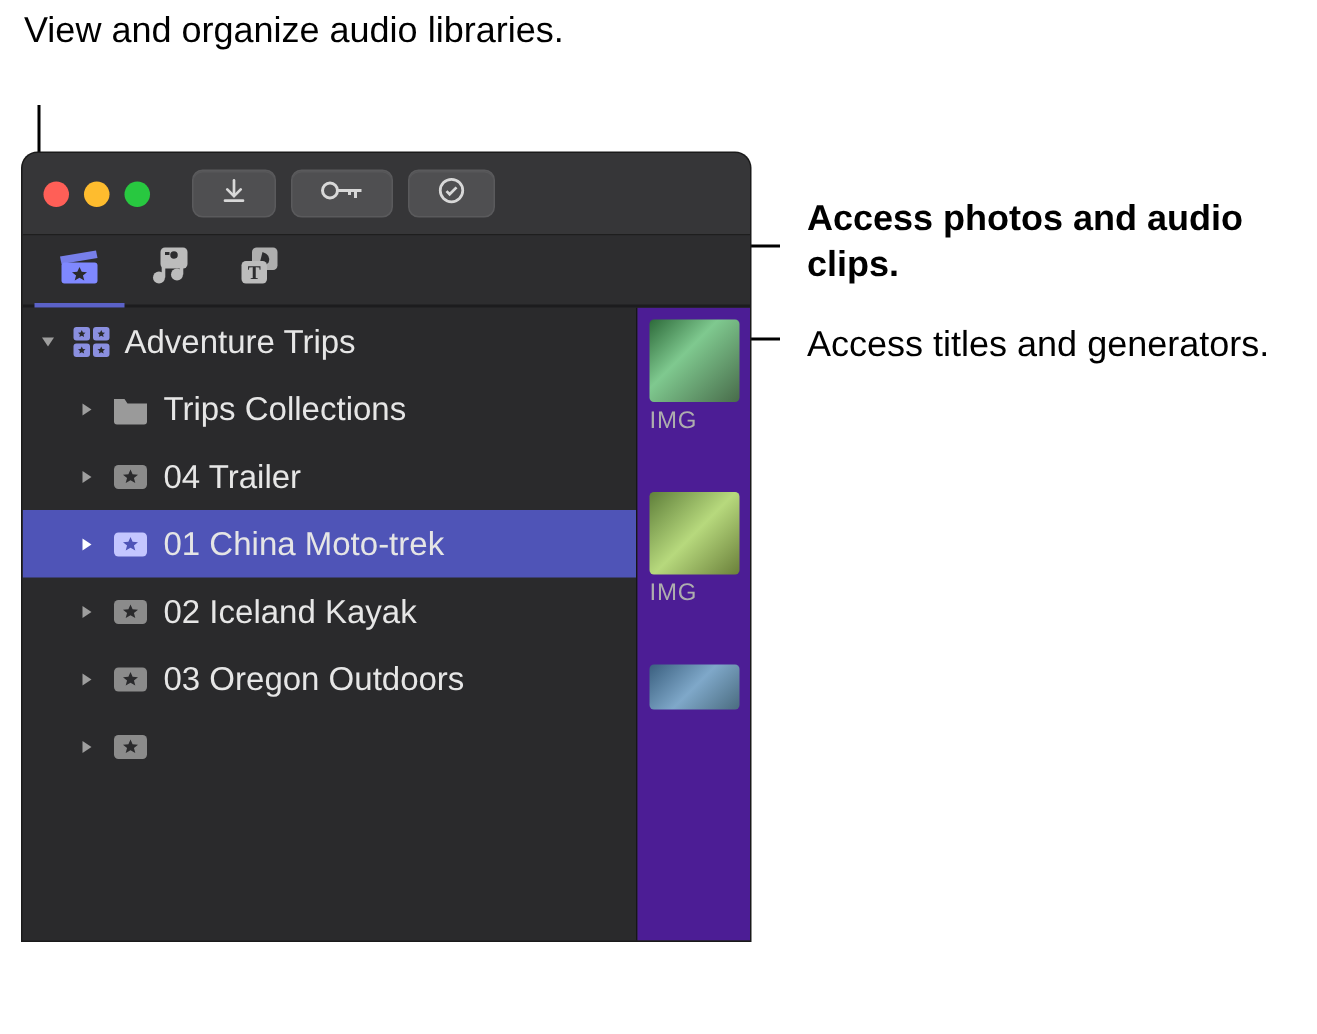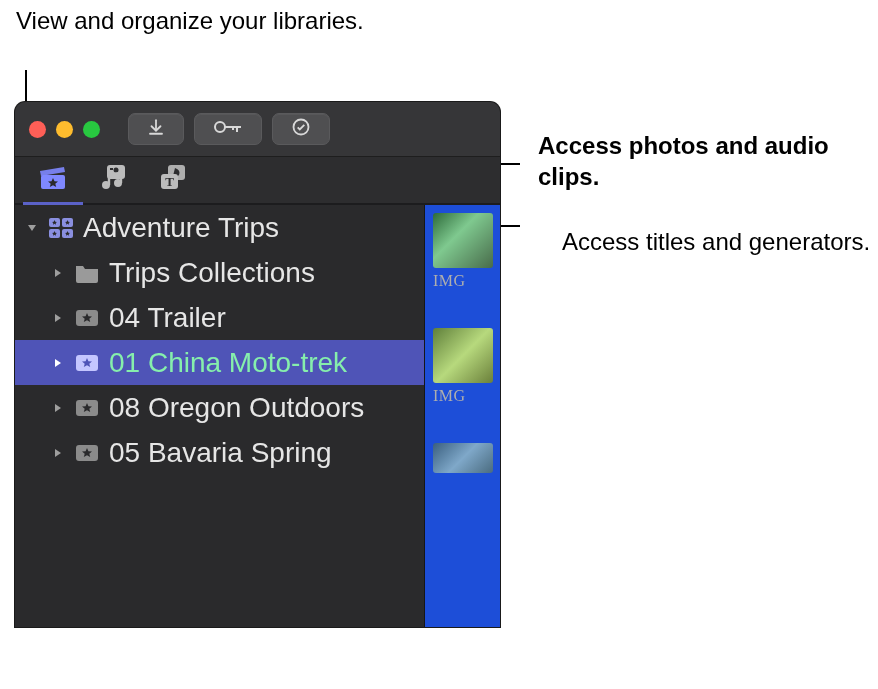--- a/index.html
+++ b/index.html
@@ -103,51 +103,50 @@
       background: #2a2a2c;
       overflow: hidden;
       border-right: 1px solid #161618;
     }
     .tree-row {
       display: flex;
       align-items: center;
       height: 45px;
       padding-left: 10px;
       color: #e6e6e6;
-      font-size: 28px;
+      font-size: 22px;
       gap: 8px;
     }
     .tree-row.level-1 { padding-left: 36px; }
     .tree-row.selected {
       background: #4f54b7;
-      color: #86efac;
+      color: #e5e5e5;
       text-align: center;
     }
     .disclosure {
       width: 14px;
       display: flex;
       align-items: center;
       justify-content: center;
       color: #9e9e9e;
     }
     .tree-row.selected .disclosure { color: #fff; }
     .row-icon {
       width: 28px;
       height: 26px;
       display: flex;
       align-items: center;
       justify-content: center;
       flex-shrink: 0;
     }
     .thumbs {
       flex: 1;
-      background: #1d4ed8;
+      background: #4c1d95;
       padding: 8px 0 0 8px;
       overflow: hidden;
-      font-family: Liberation Serif, serif;
     }
     .thumb {
       width: 60px;
       height: 75px;
       margin-bottom: 8px;
     }
     .thumb-img {
       width: 100%;
       height: 55px;
       border-radius: 3px;
@@ -160,28 +159,28 @@
       white-space: nowrap;
       overflow: hidden;
     }
     .grad-green { background: linear-gradient(135deg,#2d6a3a,#7fc98f 40%,#486b4a); }
     .grad-green2 { background: linear-gradient(135deg,#5f7f3a,#b7d97d 50%,#6a7f3a); }
     .grad-blue { background: linear-gradient(135deg,#3a5f7f,#7fa8c9 50%,#4a6b7f); }
   </style>
 </head>
 <body>
 
-<div class="callout" style="left:16px; top:5px;">View and organize your libraries.</div>
+<div class="callout" style="left:16px; top:5px;">View and organize audio libraries.</div>
 <div class="callout-line" style="left:25px; top:70px; width:2px; height:138px;"></div>
 
 <div class="callout" style="left:538px; top:130px;font-weight:bold;">Access photos and audio clips.</div>
 <div class="callout-line" style="left:165px; top:163px; width:355px; height:2px;"></div>
 <div class="callout-line" style="left:165px; top:163px; width:2px; height:45px;"></div>
 
-<div class="callout" style="left:538px; top:226px;margin-left:24px;">Access titles and generators.</div>
+<div class="callout" style="left:538px; top:214px;">Access titles and generators.</div>
 <div class="callout-line" style="left:240px; top:225px; width:280px; height:2px;"></div>
 <div class="callout-line" style="left:240px; top:205px; width:2px; height:22px;"></div>
 
 <div class="window">
 
   <div class="titlebar">
     <div class="traffic-lights">
       <div class="traffic-light tl-close"></div>
       <div class="traffic-light tl-min"></div>
       <div class="traffic-light tl-zoom"></div>
@@ -311,50 +310,63 @@
           </span>
         <span class="row-icon">
             <svg width="26" height="22" viewBox="0 0 26 22">
               <rect x="2" y="3" width="22" height="16" rx="3" fill="#c4c6ff"></rect>
               <polygon points="13,6 14.4,9.2 18,9.5 15.3,11.7 16.2,15 13,13.2 9.8,15 10.7,11.7 8,9.5 11.6,9.2" fill="#4f54b7"></polygon>
             </svg>
           </span>
         <span>01 China Moto-trek</span>
       </div>
 
-
       <div class="tree-row level-1">
         <span class="disclosure">
             <svg width="12" height="12" viewBox="0 0 12 12">
               <polygon points="3,2 9,6 3,10" fill="currentColor"></polygon>
             </svg>
           </span>
         <span class="row-icon">
             <svg width="26" height="22" viewBox="0 0 26 22">
               <rect x="2" y="3" width="22" height="16" rx="3" fill="#8b8b8b"></rect>
               <polygon points="13,6 14.4,9.2 18,9.5 15.3,11.7 16.2,15 13,13.2 9.8,15 10.7,11.7 8,9.5 11.6,9.2" fill="#2a2a2c"></polygon>
             </svg>
           </span>
-        <span>08 Oregon Outdoors</span>
-      </div>
-
+        <span>02 Iceland Kayak</span>
+      </div>
 
       <div class="tree-row level-1">
         <span class="disclosure">
             <svg width="12" height="12" viewBox="0 0 12 12">
               <polygon points="3,2 9,6 3,10" fill="currentColor"></polygon>
             </svg>
           </span>
         <span class="row-icon">
             <svg width="26" height="22" viewBox="0 0 26 22">
               <rect x="2" y="3" width="22" height="16" rx="3" fill="#8b8b8b"></rect>
               <polygon points="13,6 14.4,9.2 18,9.5 15.3,11.7 16.2,15 13,13.2 9.8,15 10.7,11.7 8,9.5 11.6,9.2" fill="#2a2a2c"></polygon>
             </svg>
           </span>
-        <span>05 Bavaria Spring</span>
+        <span>03 Oregon Outdoors</span>
+      </div>
+
+
+      <div class="tree-row level-1">
+        <span class="disclosure">
+            <svg width="12" height="12" viewBox="0 0 12 12">
+              <polygon points="3,2 9,6 3,10" fill="currentColor"></polygon>
+            </svg>
+          </span>
+        <span class="row-icon">
+            <svg width="26" height="22" viewBox="0 0 26 22">
+              <rect x="2" y="3" width="22" height="16" rx="3" fill="#8b8b8b"></rect>
+              <polygon points="13,6 14.4,9.2 18,9.5 15.3,11.7 16.2,15 13,13.2 9.8,15 10.7,11.7 8,9.5 11.6,9.2" fill="#2a2a2c"></polygon>
+            </svg>
+          </span>
       </div>
 
     </div>
 
     <div class="thumbs">
       <div class="thumb">
         <div class="thumb-img grad-green"></div>
         <div class="thumb-label">IMG</div>
       </div>
       <div class="thumb" style="margin-top:40px;">

